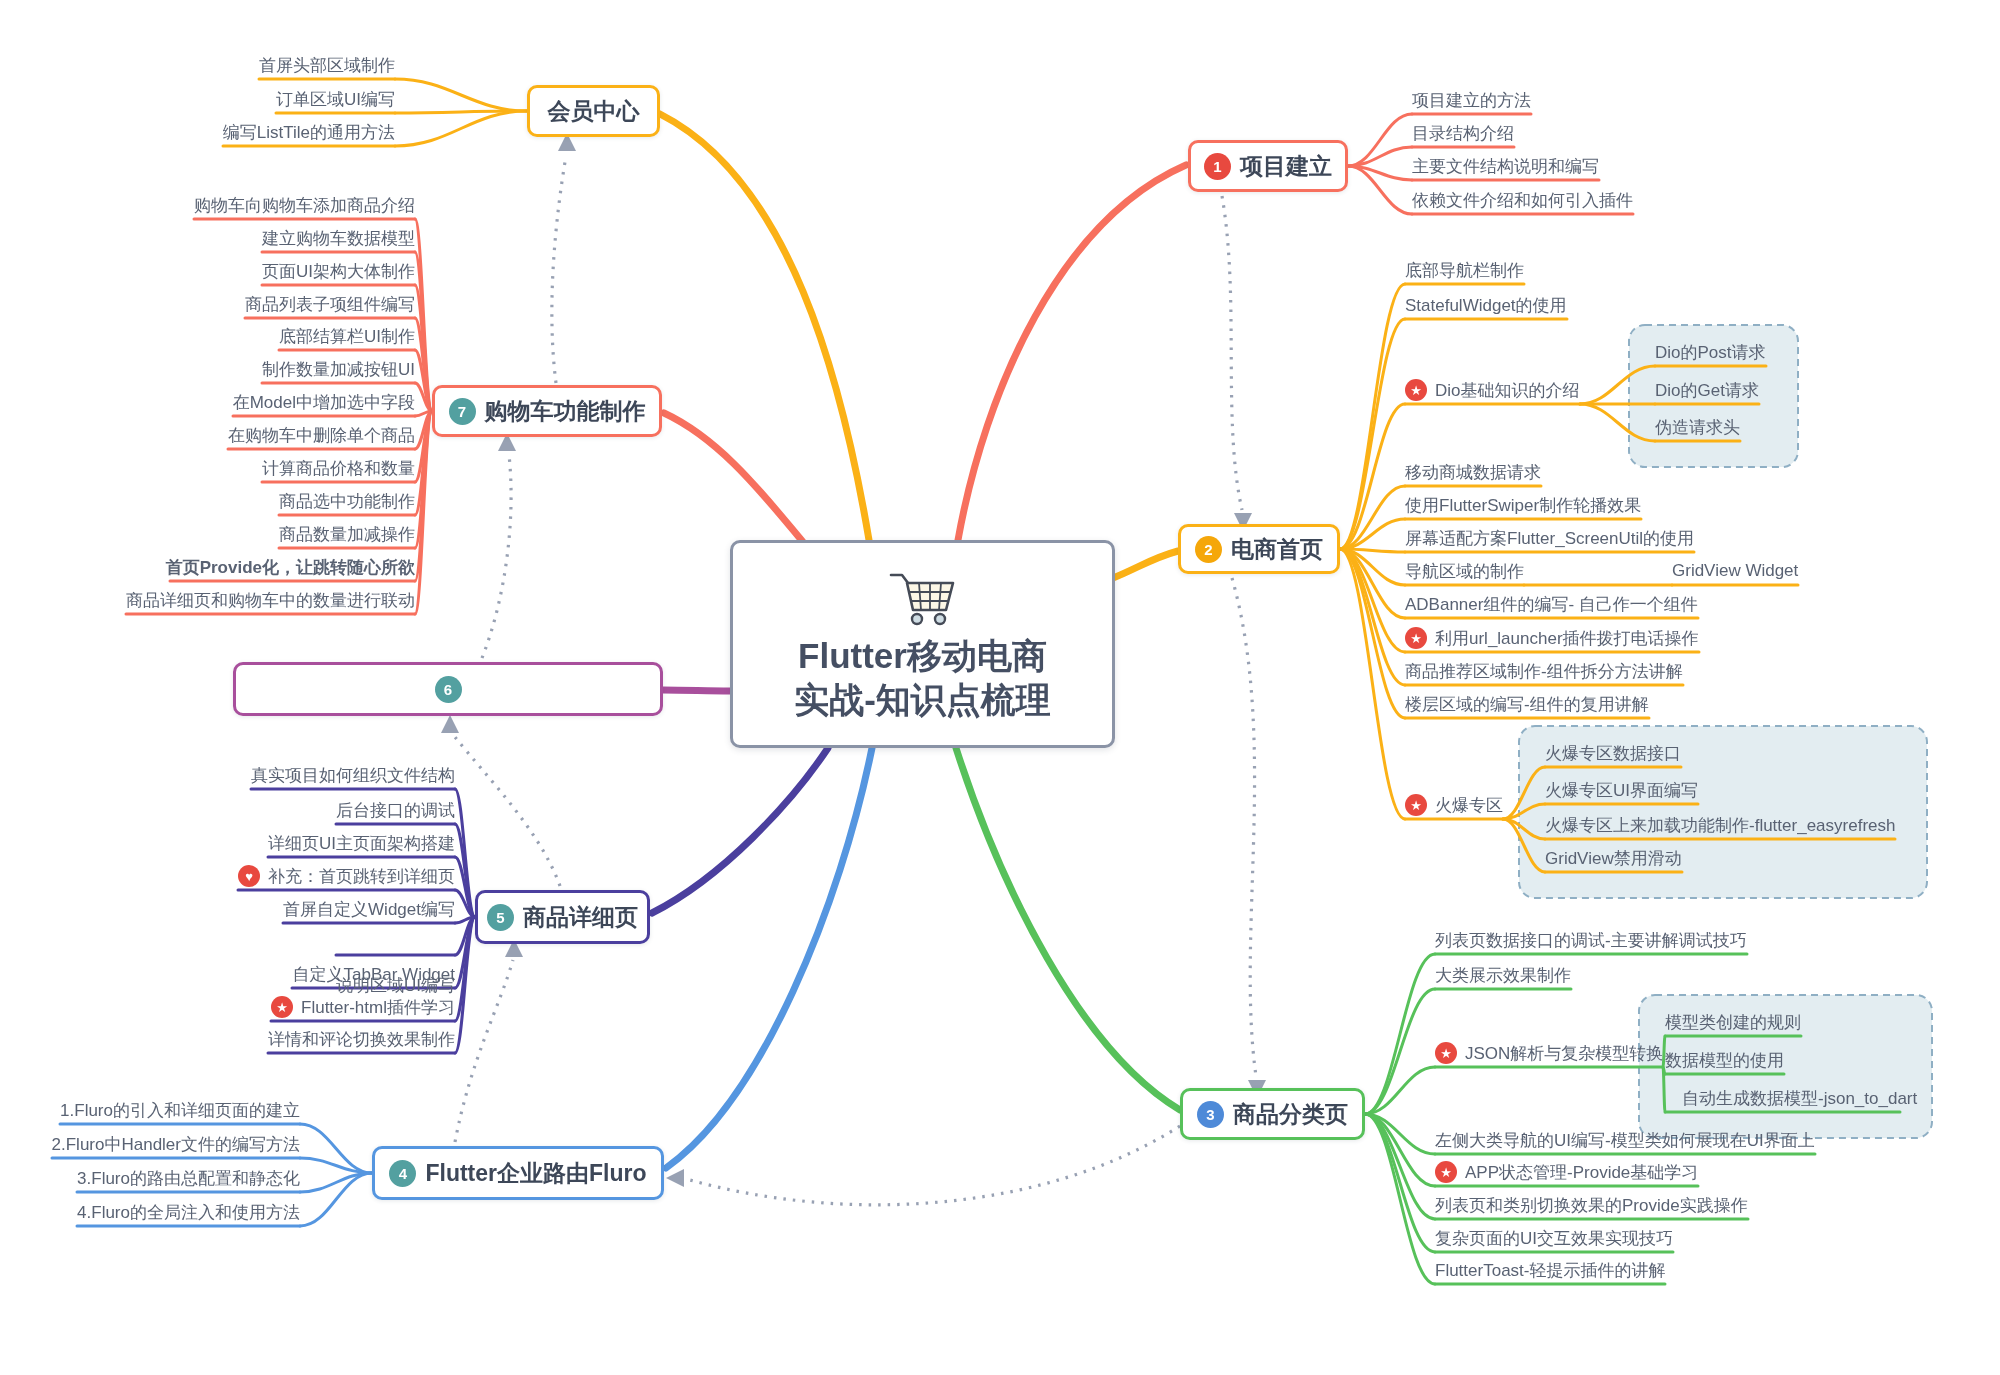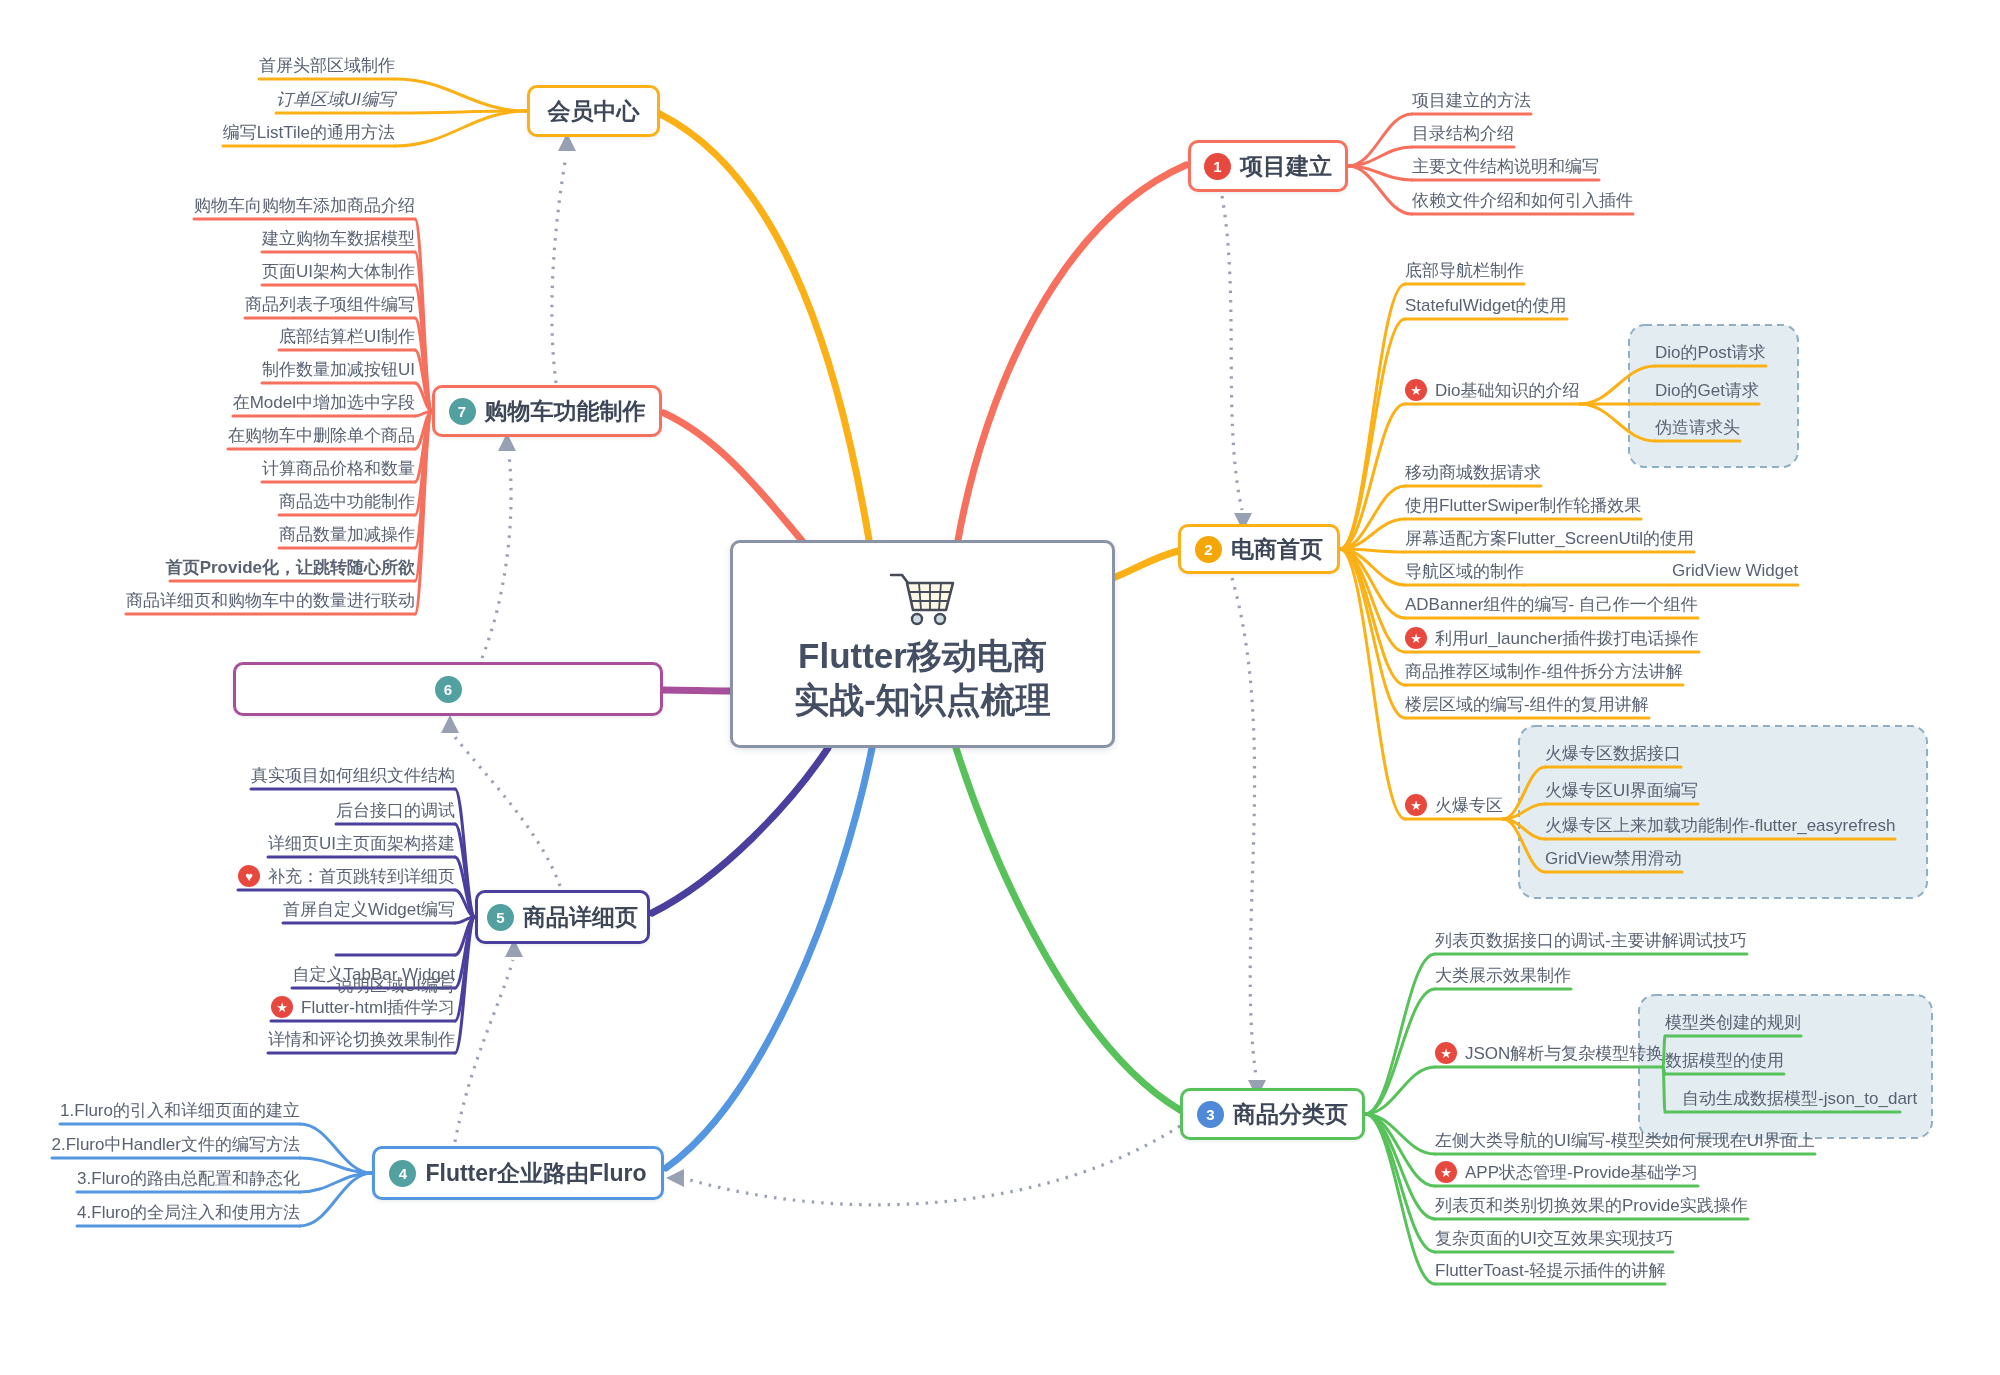--- a/index.html
+++ b/index.html
@@ -431,19 +431,19 @@
     </div>
     <div class="leaf" style="top: 587px; right: 1585px;">
       <span>商品详细页和购物车中的数量进行联动</span>
     </div>
     <div class="topic" style="left: 527px; top: 85px; width: 133px; height: 52px; border-color: rgb(251, 177, 22);">
       <span>会员中心</span>
     </div>
     <div class="leaf" style="top: 52px; right: 1605px;">
       <span>首屏头部区域制作</span>
     </div>
-    <div class="leaf" style="top: 86px; right: 1605px; font-style: italic;">
+    <div class="leaf" style="top: 86px; right: 1605px;">
       <span>订单区域UI编写</span>
     </div>
     <div class="leaf" style="top: 119px; right: 1605px;">
       <span>编写ListTile的通用方法</span>
     </div>
   </div>
 
 </body></html>

